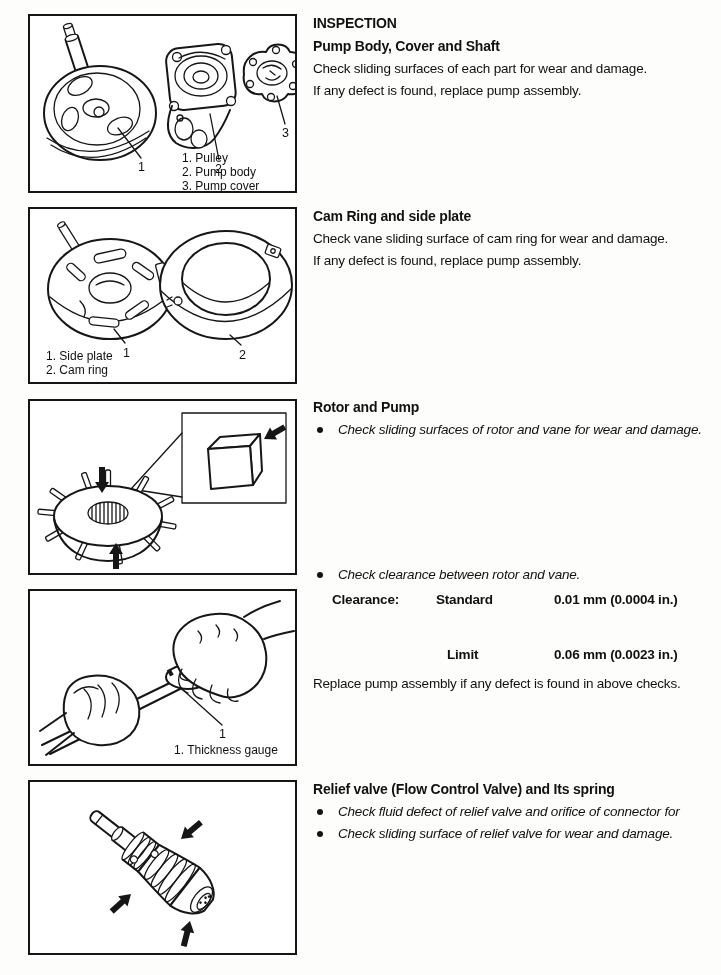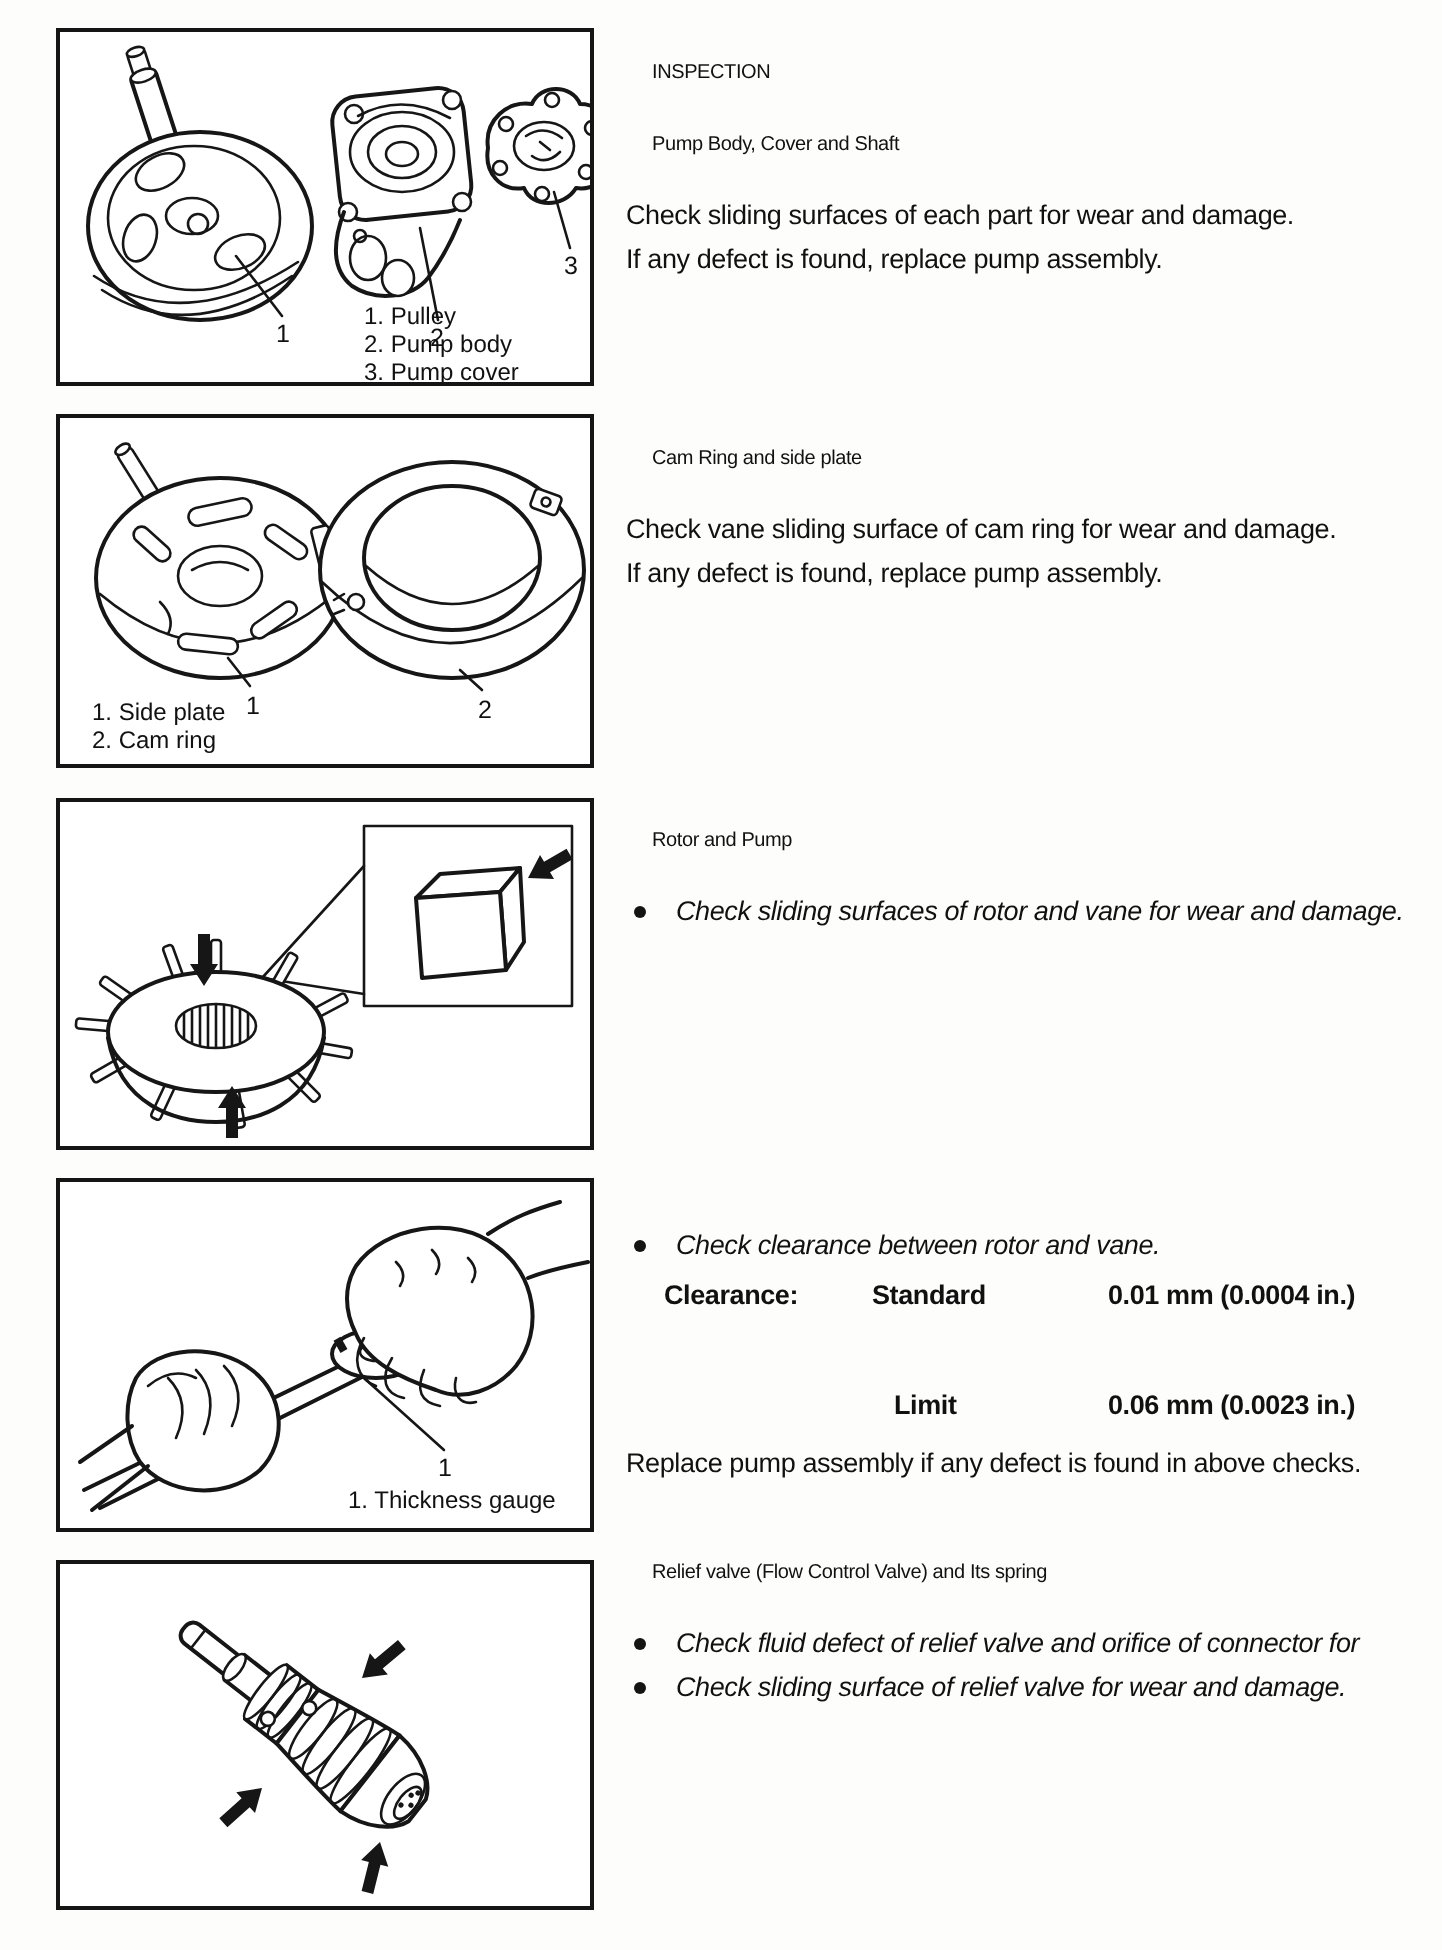--- a/index.html
+++ b/index.html
@@ -21,22 +21,22 @@
   .ln{stroke:#161616;fill:none;stroke-width:2;stroke-linecap:round;stroke-linejoin:round;}
   .lnt{stroke:#161616;fill:none;stroke-width:1.3;stroke-linecap:round;stroke-linejoin:round;}
   .wh{stroke:#161616;fill:#fff;stroke-width:2;stroke-linejoin:round;}
   .wht{stroke:#161616;fill:#fff;stroke-width:1.3;stroke-linejoin:round;}
   .blk{fill:#161616;stroke:none;}
   .callout{font-size:12.5px;fill:#111;}
   .legend{font-size:12px;fill:#111;}
   .txt{position:absolute;left:313px;width:404px;font-size:13.5px;
        letter-spacing:-0.2px;line-height:22px;}
   #text1{top:12px;} #text2{top:205px;} #text3{top:396px;}
-  #text4{top:612px;} #text5{top:762px;}
-  .hd{font-weight:normal;font-size:10px;line-height:23px;margin:13px;}
+  #text4{top:564px;} #text5{top:778px;}
+  .hd{font-weight:bold;font-size:14px;line-height:23px;margin:0;}
   .bodyline{margin:0;}
   .bullet{position:relative;padding-left:25px;margin:0;font-style:italic;}
   .bullet::before{
     content:"";position:absolute;left:4px;top:8px;width:6px;height:6px;
     border-radius:50%;background:#141414;
   }
   .bullet-cont{padding-left:25px;margin:0;}
   .clearance{
     margin:2px 0 0 19px;display:grid;grid-template-columns:72px 86px auto;
     font-weight:bold;line-height:23px;gap:32px;

